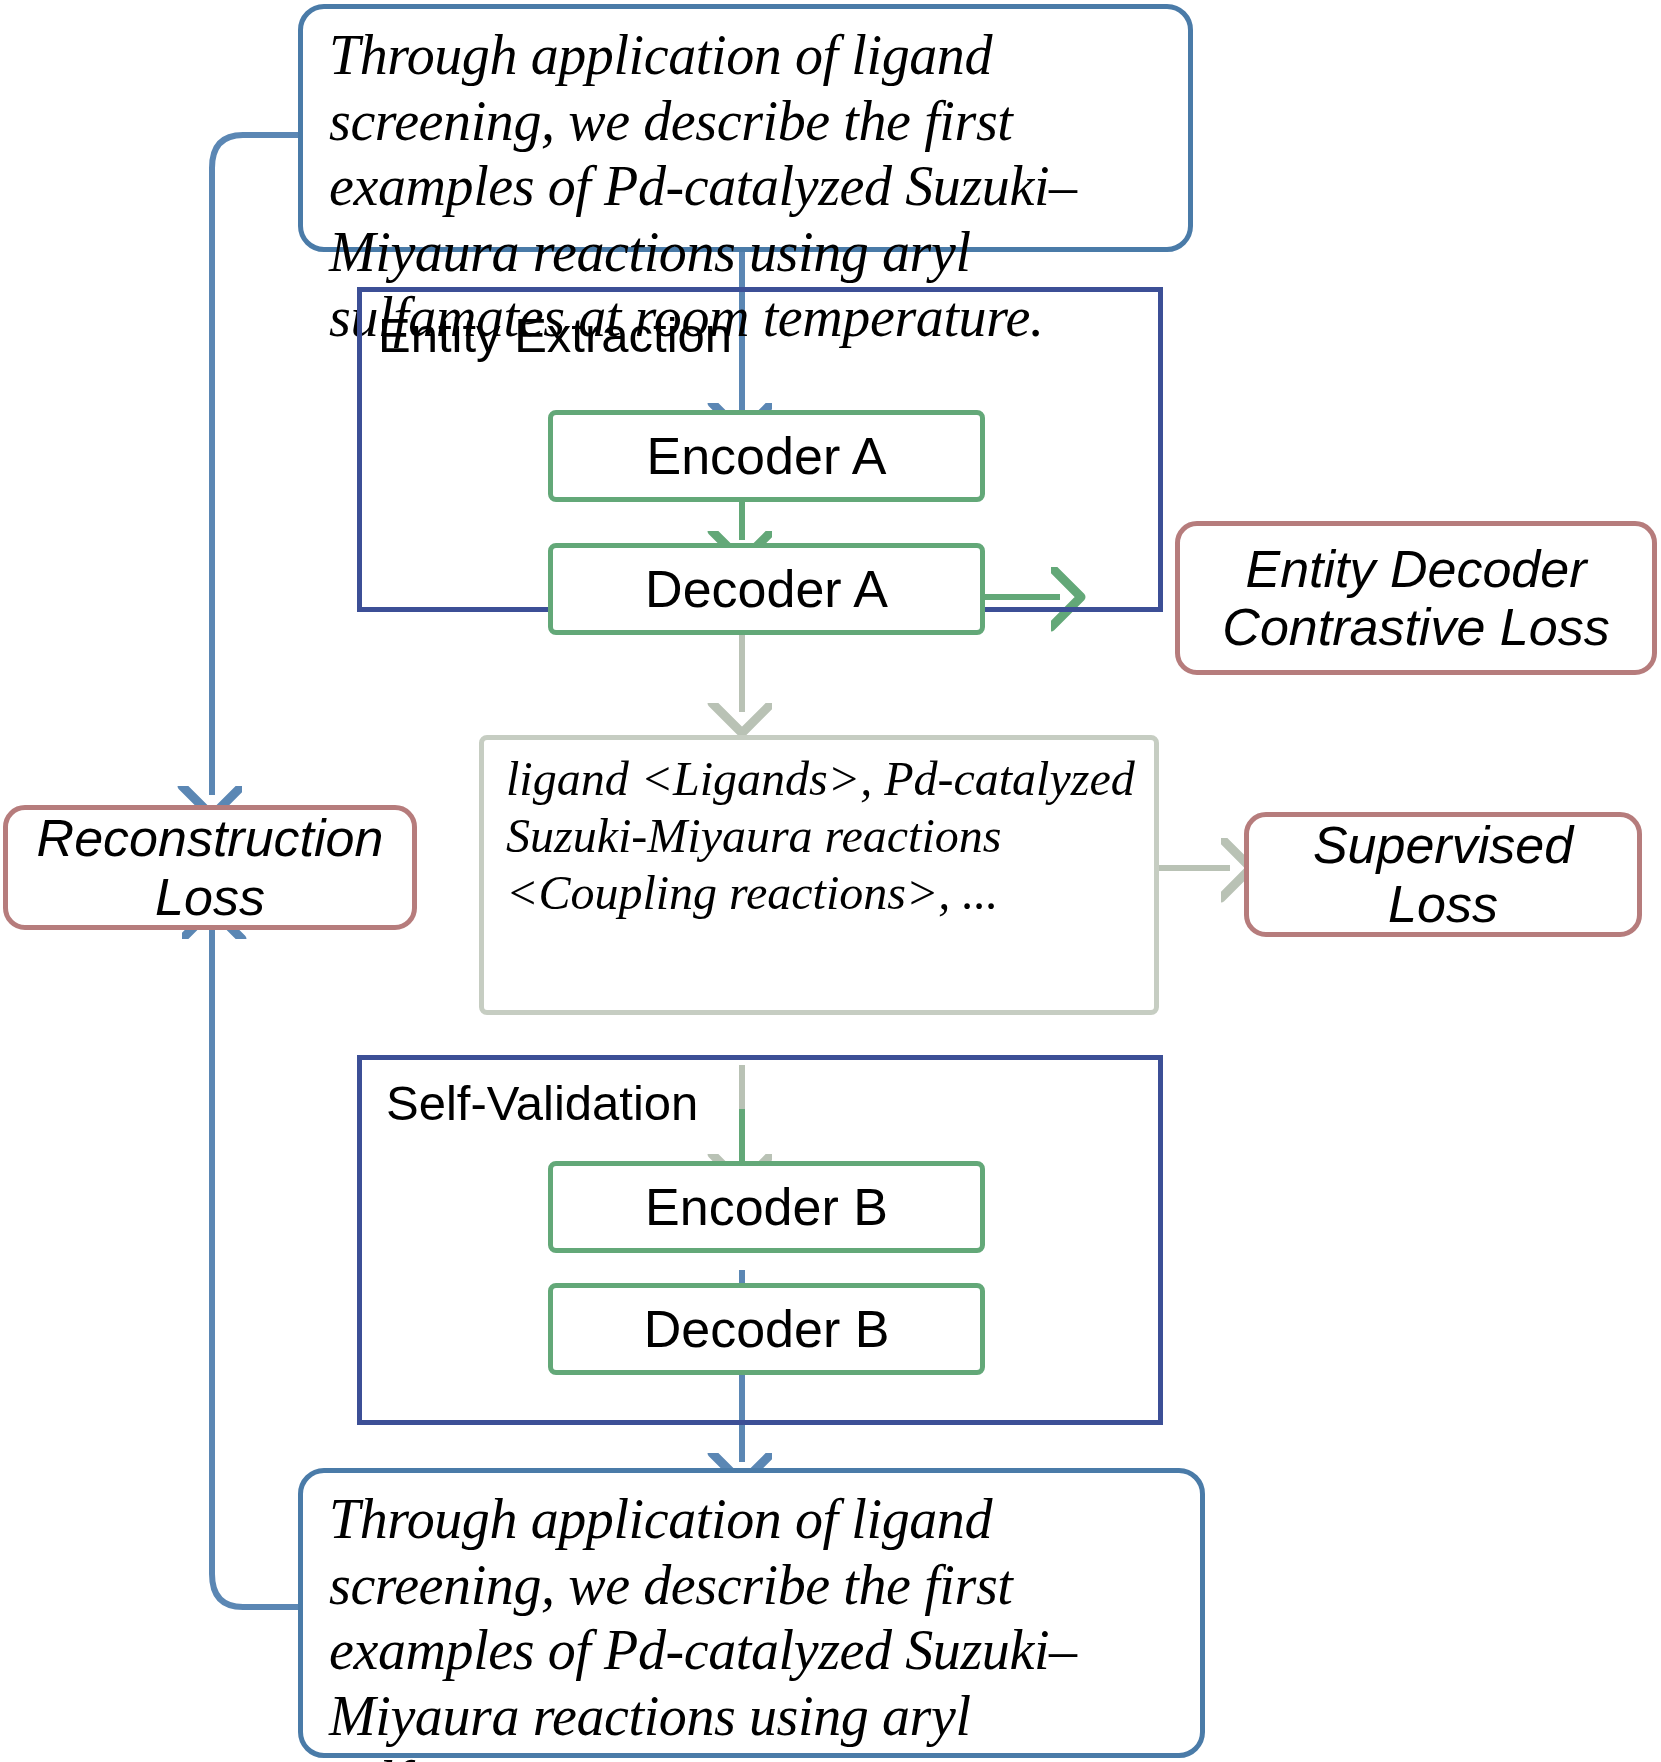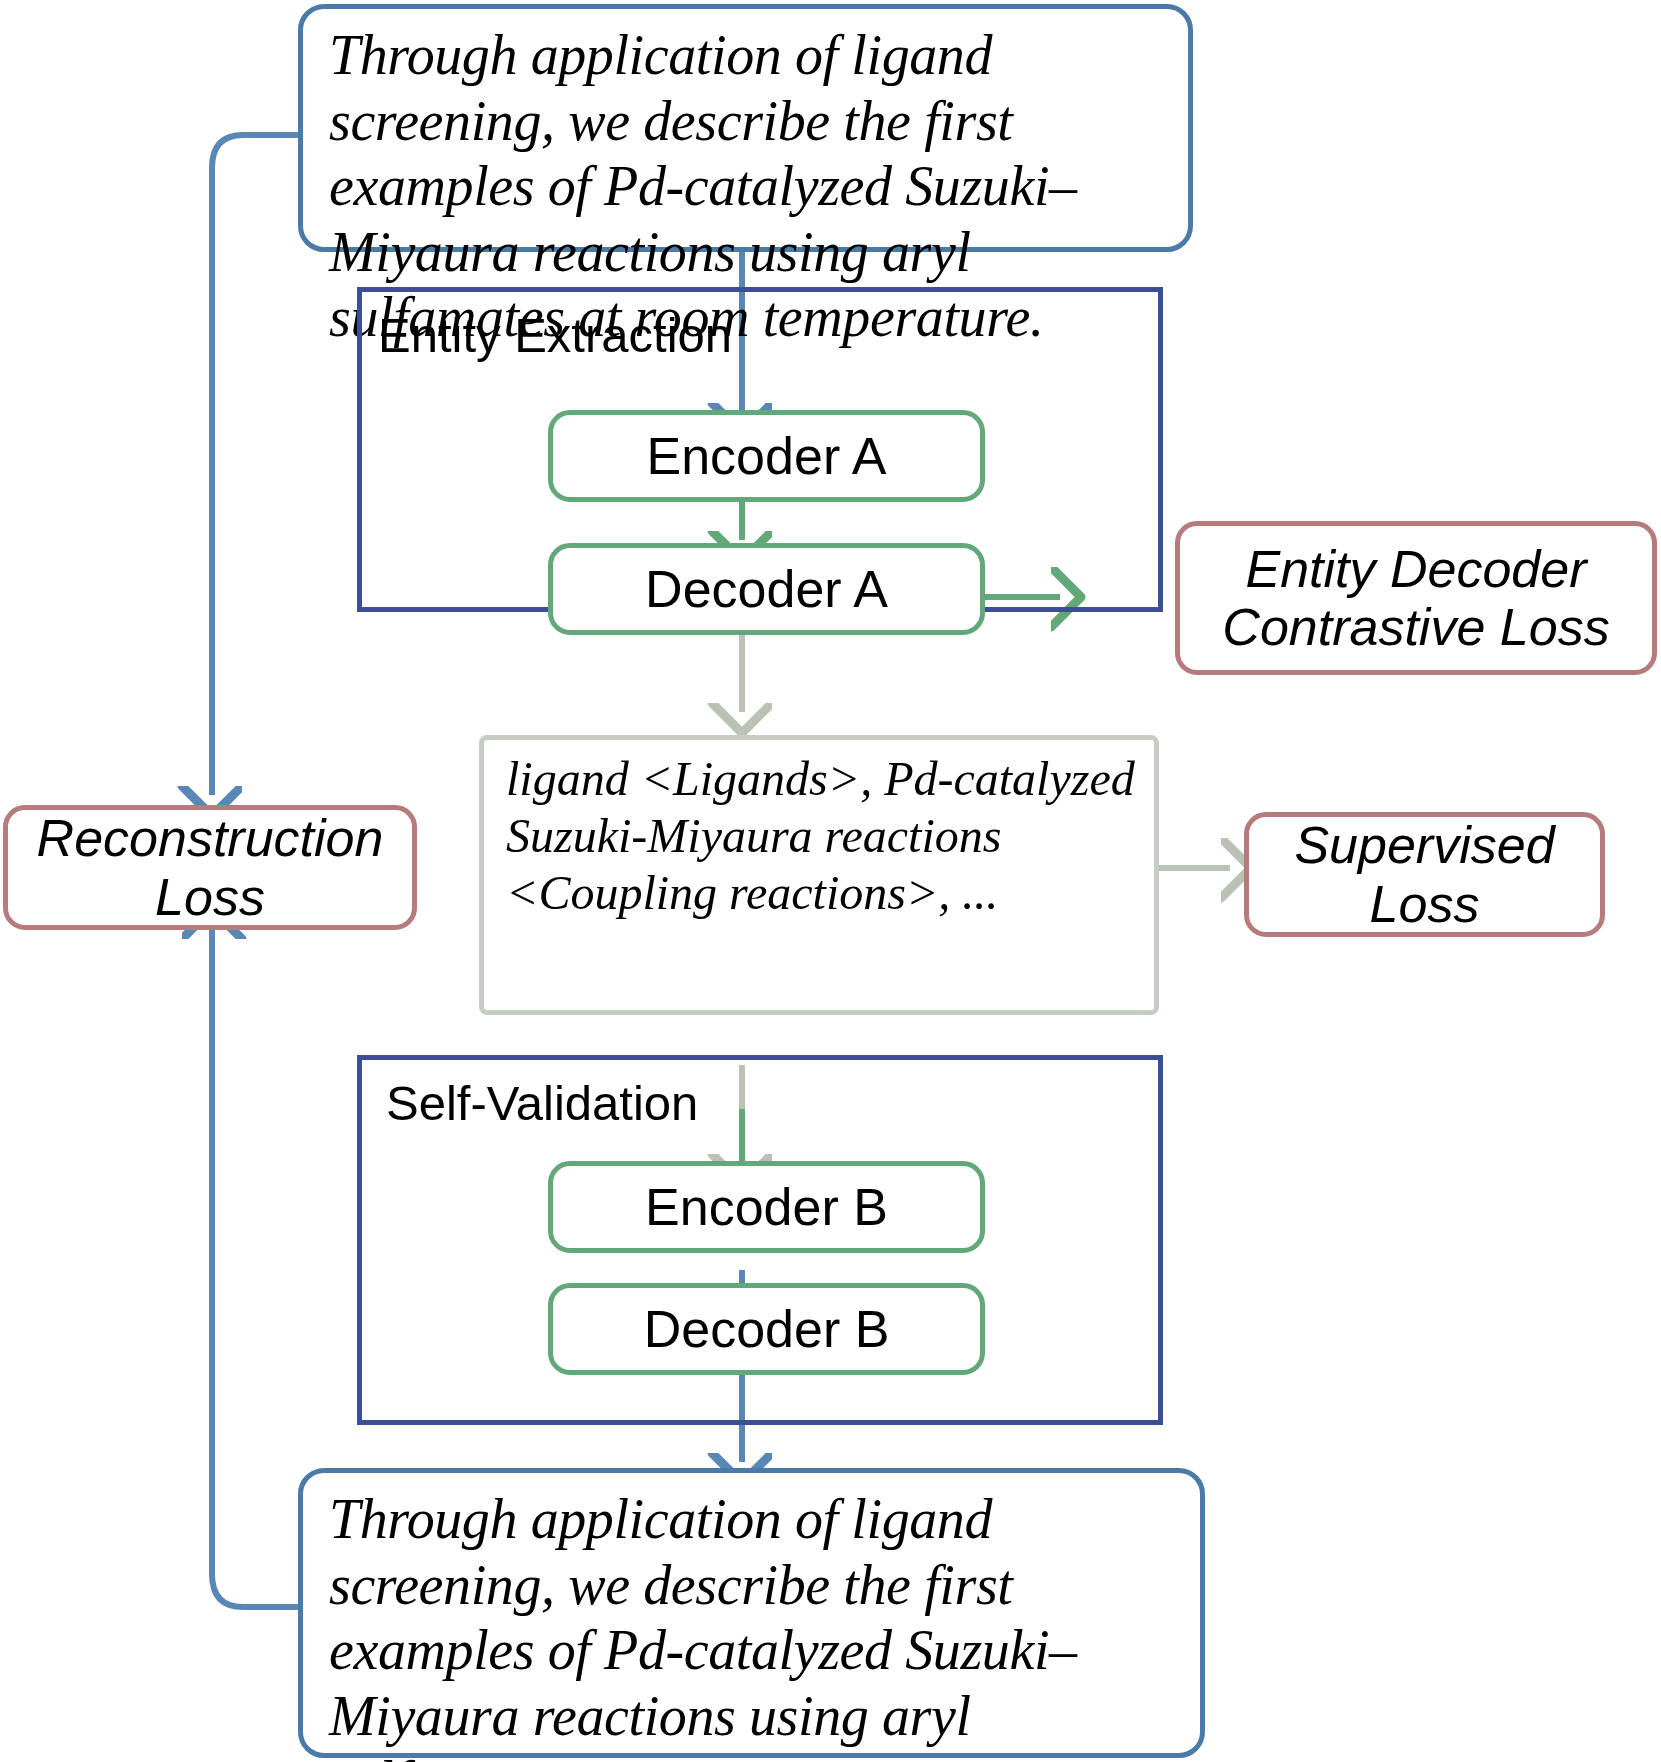--- a/index.html
+++ b/index.html
@@ -57,21 +57,21 @@
     position: absolute;
     font-family: "Liberation Sans", sans-serif;
     font-size: 49px;
     color: #000000;
     white-space: nowrap;
     z-index: 3;
   }
   
   .unit-box {
     border: 5px solid #63a878;
-    border-radius: 22px;
+    border-radius: 8px;
     align-items: center;
     justify-content: center;
   }
   .unit-text {
     font-family: "Liberation Sans", sans-serif;
     font-size: 52px;
     color: #000000;
     white-space: nowrap;
   }
   
@@ -167,21 +167,21 @@
 
   <div class="node entity-box" style="left:479px; top:735px; width:680px; height:280px;">
     <div class="entity-text">ligand &lt;Ligands&gt;, Pd-catalyzed Suzuki-Miyaura reactions &lt;Coupling reactions&gt;, ...</div>
   </div>
 
   <div class="node loss-box" style="left:3px; top:805px; width:414px; height:125px; flex-direction:column;">
     <span class="loss-text">Reconstruction</span>
     <span class="loss-text">Loss</span>
   </div>
 
-  <div class="node loss-box" style="left:1244px; top:812px; width:361px; height:125px; flex-direction:column;">
+  <div class="node loss-box" style="left:1244px; top:812px; width:398px; height:125px; flex-direction:column;">
     <span class="loss-text">Supervised</span>
     <span class="loss-text">Loss</span>
   </div>
 
   <div class="node module-box" style="left:357px; top:1055px; width:806px; height:370px;"></div>
 
   <div class="module-title" style="left:386px; top:1075px;">Self-Validation</div>
 
   <div class="node unit-box" style="left:548px; top:1161px; width:437px; height:92px;">
     <span class="unit-text">Encoder B</span>

